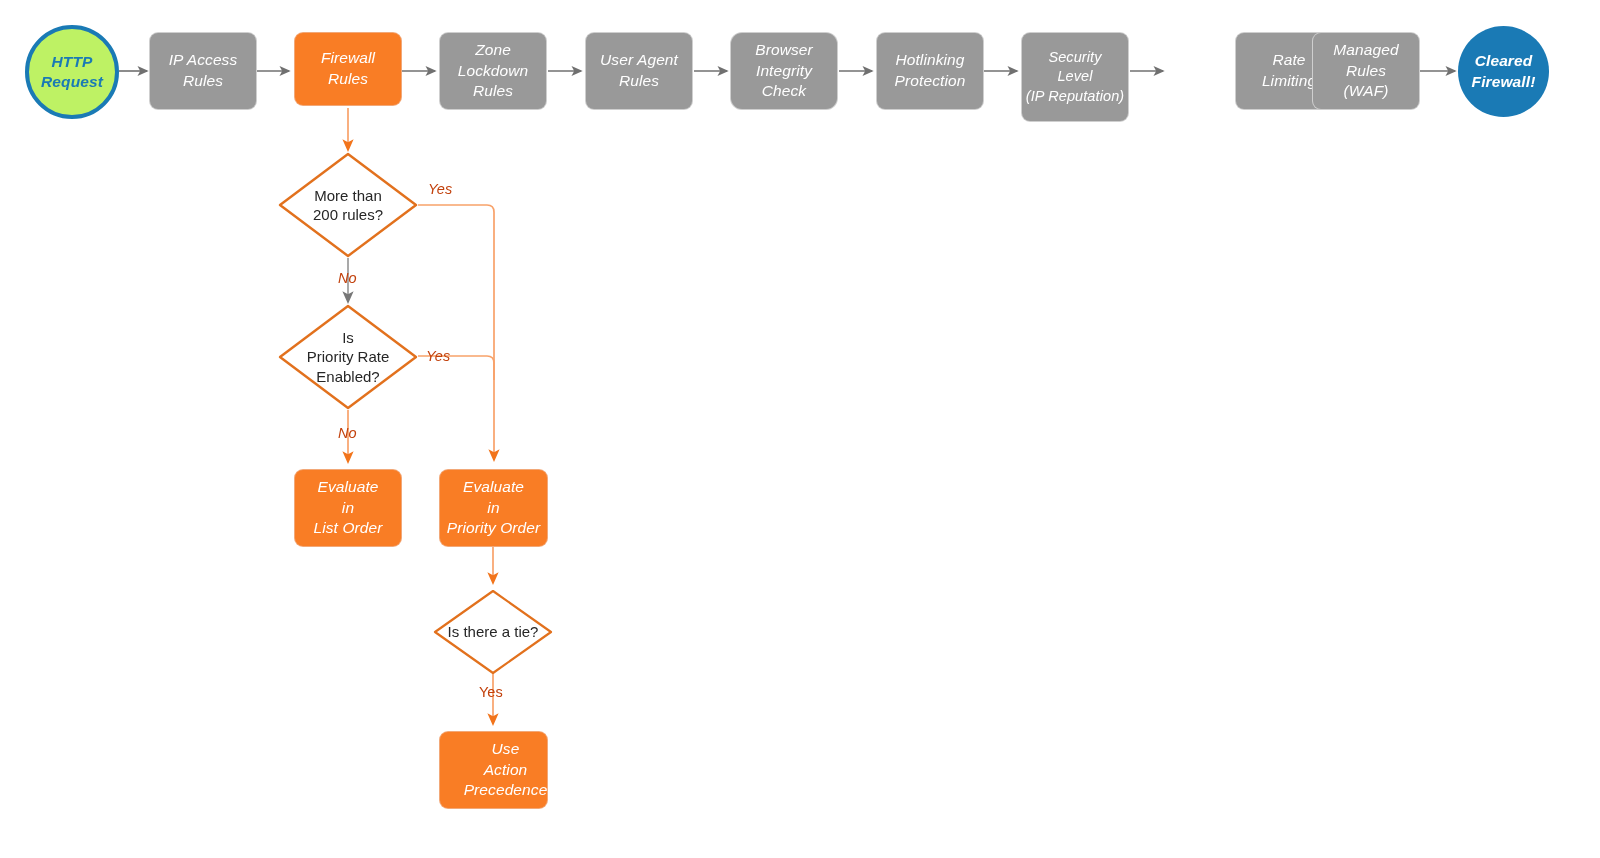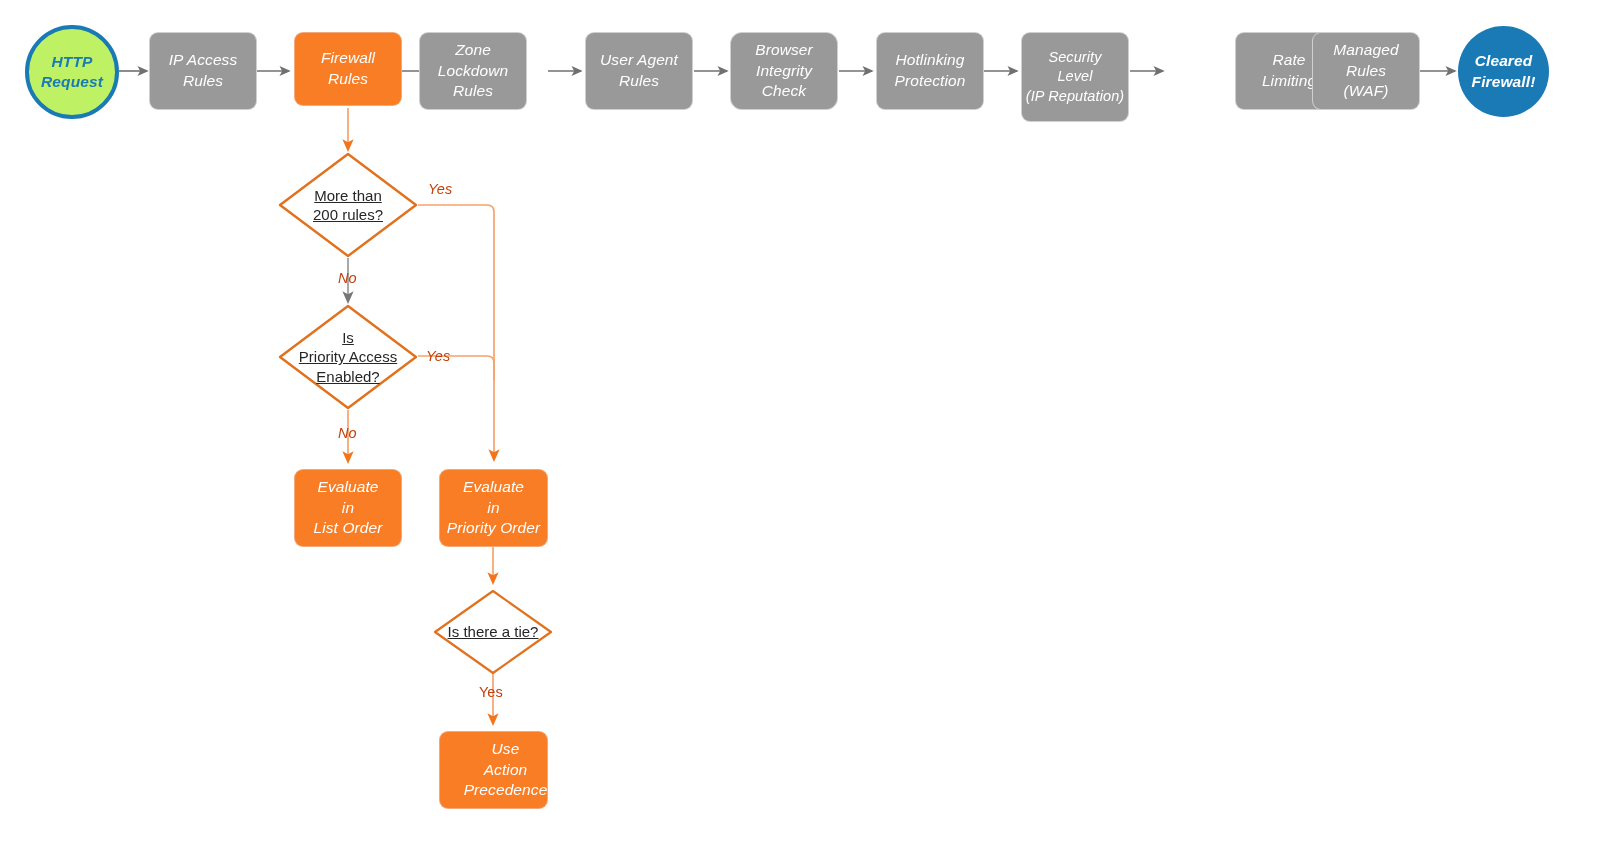--- a/index.html
+++ b/index.html
@@ -79,21 +79,20 @@
     line-height: 1.28;
   }
   .decision .dia-shape {
     position: absolute;
     left: 0; top: 0;
     width: 100%; height: 100%;
   }
   .decision .dia-label {
     position: relative;
     z-index: 2;
-    text-decoration: underline;
   }
 
   
   .edge-label {
     position: absolute;
     font-style: italic;
     font-size: 14.5px;
     color: #c2410c;
     white-space: nowrap;
   }
@@ -155,21 +154,21 @@
   <div class="node proc gray" style="left:150px; top:33px; width:106px; height:76px;">
     <span>IP Access
 Rules</span>
   </div>
 
   <div class="node proc orange" style="left:295px; top:33px; width:106px; height:72px;">
     <span>Firewall
 Rules</span>
   </div>
 
-  <div class="node proc gray" style="left:420px; top:33px; width:106px; height:76px;">
+  <div class="node proc gray" style="left:440px; top:33px; width:106px; height:76px;">
     <span>Zone
 Lockdown
 Rules</span>
   </div>
 
   <div class="node proc gray" style="left:586px; top:33px; width:106px; height:76px;">
     <span>User Agent
 Rules</span>
   </div>
 
@@ -212,21 +211,21 @@
     </svg>
     <span class="dia-label">More than
 200 rules?</span>
   </div>
 
   <div class="node decision" style="left:278px; top:304px; width:140px; height:106px;">
     <svg class="dia-shape" viewBox="0 0 140 106" preserveAspectRatio="none">
       <polygon points="70,2 138,53 70,104 2,53" fill="#ffffff" stroke="#e2711d" stroke-width="2.4" stroke-linejoin="round"></polygon>
     </svg>
     <span class="dia-label">Is
-Priority Access
+Priority Rate
 Enabled?</span>
   </div>
 
   <div class="node decision" style="left:433px; top:589px; width:120px; height:86px;align-items:center;">
     <svg class="dia-shape" viewBox="0 0 120 86" preserveAspectRatio="none">
       <polygon points="60,2 118,43 60,84 2,43" fill="#ffffff" stroke="#e2711d" stroke-width="2.2" stroke-linejoin="round"></polygon>
     </svg>
     <span class="dia-label">Is there a tie?</span>
   </div>
 

